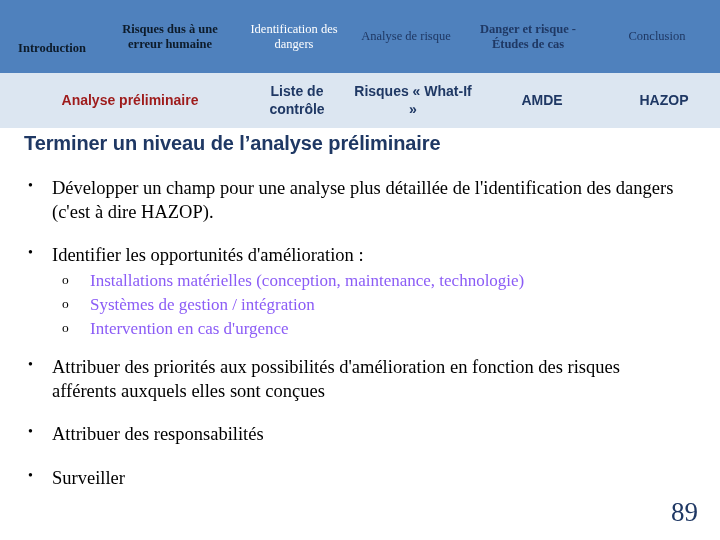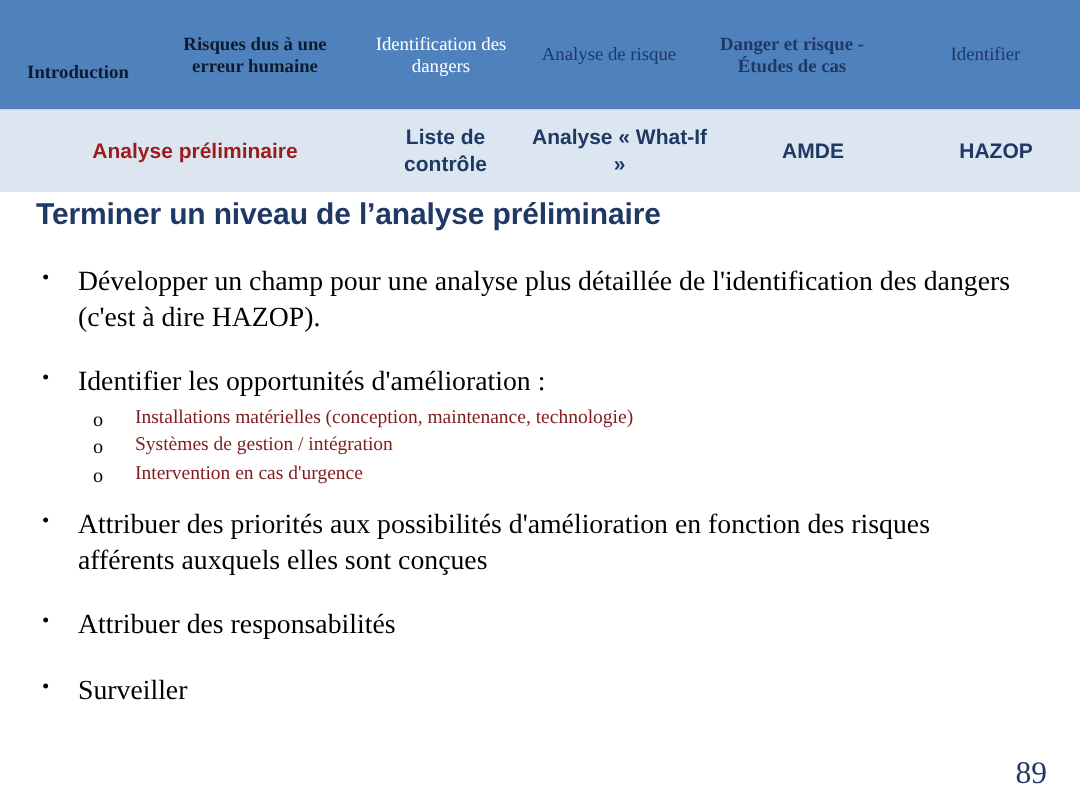--- a/index.html
+++ b/index.html
@@ -122,23 +122,23 @@
 
   .sub-list {
     margin: 2px 0 0 0;
     padding: 0;
     list-style: none;
   }
   .bullet-l2 {
     position: relative;
     padding: 0 10px 0 90px;
     font-family: "Liberation Serif", serif;
-    font-size: 13px;
+    font-size: 17px;
     line-height: 1.40;
-    color: #7f1d1d;
+    color: #8b5cf6;
     white-space: nowrap;
   }
   .bullet-l2::before {
     content: "o";
     position: absolute;
     left: 62px;
     top: 0;
     font-family: "Liberation Serif", serif;
     font-size: 13.5px;
     line-height: 1.65;
@@ -149,41 +149,41 @@
   .gap-b { height: 14px; }
   .gap-c { height: 19px; }
   .gap-d { height: 20px; }
 
   
   .page-number {
     position: absolute;
     right: 22px;
     bottom: 12px;
     font-family: "Liberation Serif", serif;
-    font-size: 21px;
+    font-size: 27px;
     color: #1f3864;
   }
 </style>
 </head>
 <body>
 
 <div class="nav-top">
   <div class="nav-top-item dark w-intro">Introduction</div>
   <div class="nav-top-item dark w-risq">Risques dus à une erreur humaine</div>
   <div class="nav-top-item white w-ident">Identification des dangers</div>
   <div class="nav-top-item navy w-anal">Analyse de risque</div>
   <div class="nav-top-item navy w-dang">Danger et risque - Études de cas</div>
-  <div class="nav-top-item navy w-concl">Identifier</div>
+  <div class="nav-top-item navy w-concl">Conclusion</div>
 </div>
 
 <div class="nav-sub">
   <div class="nav-sub-item active s-analprel">Analyse préliminaire</div>
   <div class="s-spacer"></div>
   <div class="nav-sub-item s-liste">Liste de contrôle</div>
-  <div class="nav-sub-item s-whatif">Analyse « What-If »</div>
+  <div class="nav-sub-item s-whatif">Risques « What-If »</div>
   <div class="nav-sub-item s-amde">AMDE</div>
   <div class="nav-sub-item s-hazop">HAZOP</div>
 </div>
 
 <div class="slide-title">Terminer un niveau de l’analyse préliminaire</div>
 
 <div class="body-area">
 
   <div class="bullet-l1">Développer un  champ pour une analyse plus détaillée de l'identification des dangers (c'est à dire HAZOP).</div>
 

